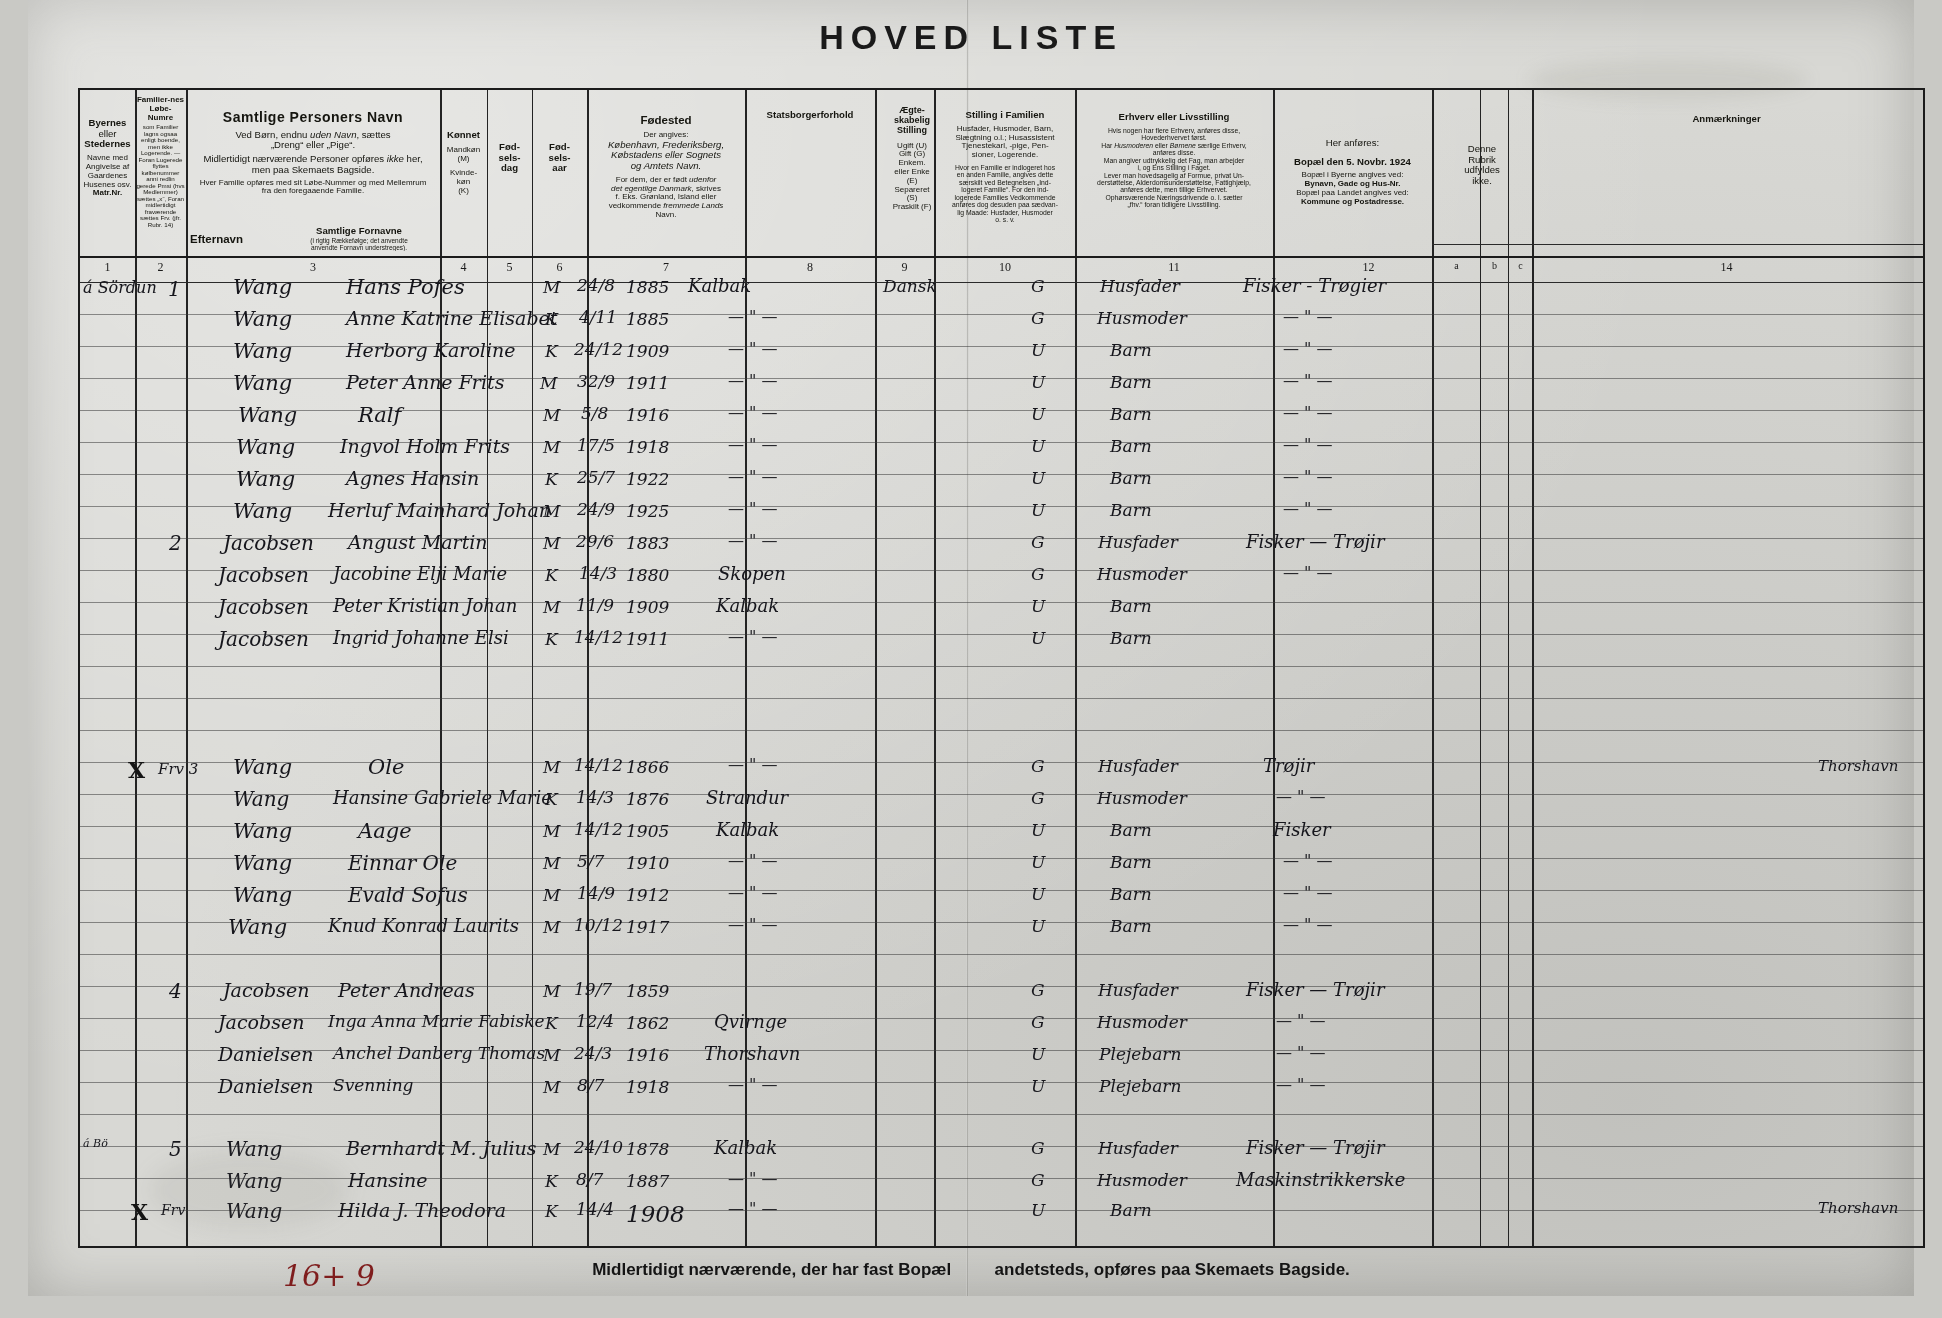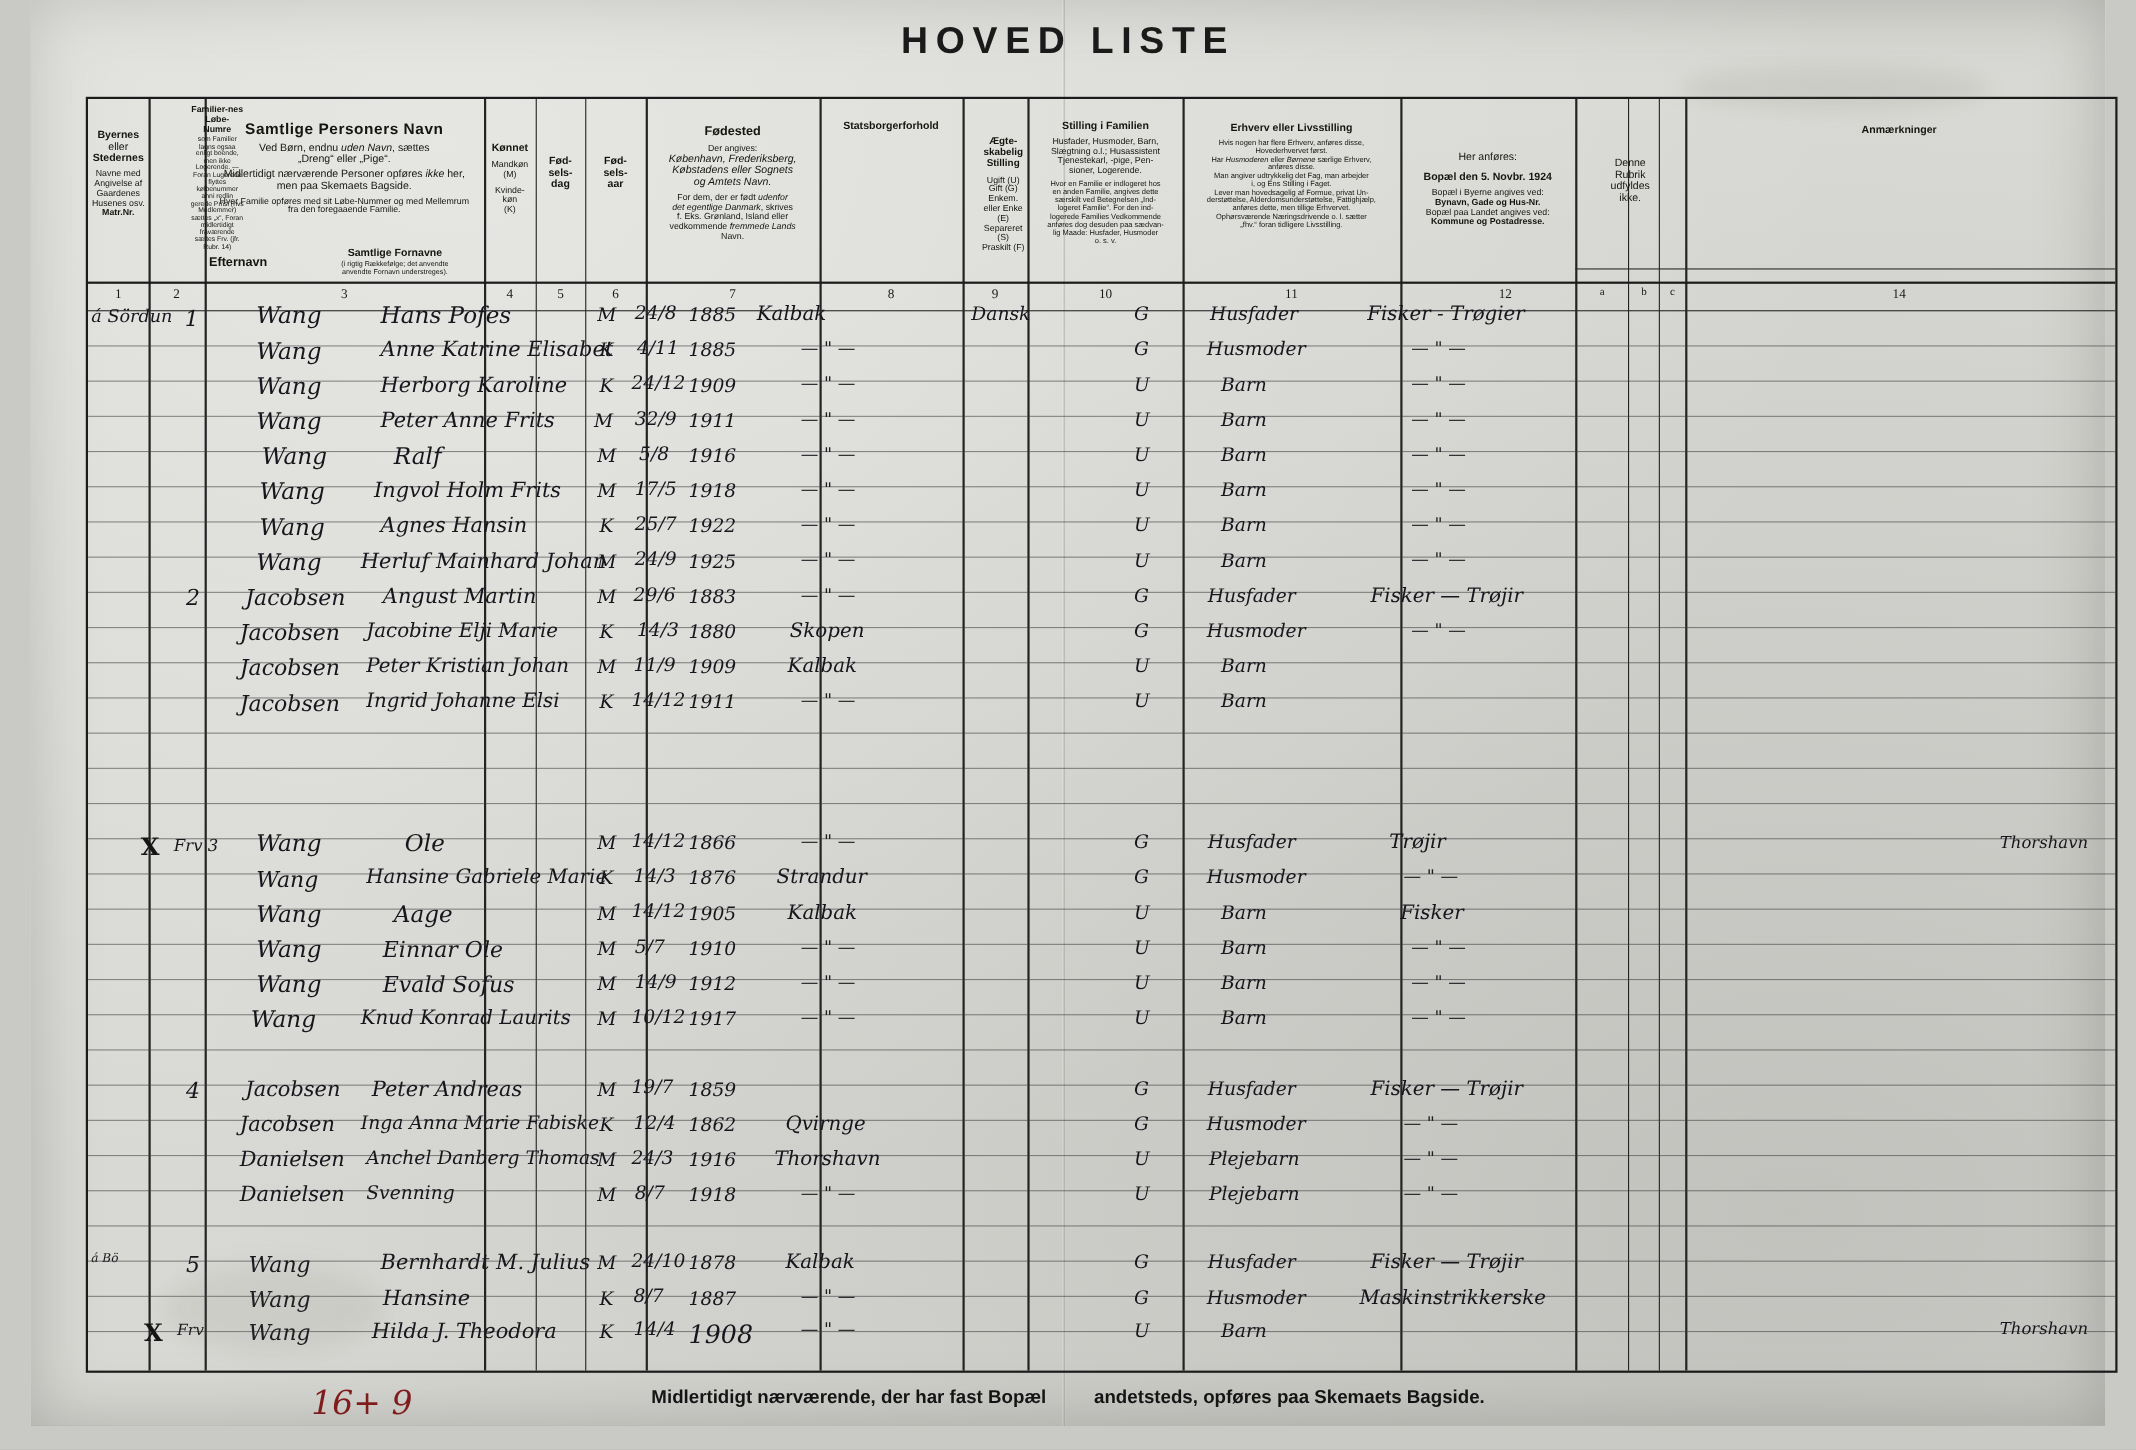--- a/index.html
+++ b/index.html
@@ -130,21 +130,21 @@
 
       <div class="hline thick" style="top:166px;"></div>
       <div class="hline" style="top:192px;"></div>
       <div class="hline" style="top:154px;left:1352px;right:0;"></div>
 
       <div class="hcell" style="left:0px;top:28px;width:55px;">
         <div class="sm"><b>Byernes</b><br>eller<br><b>Stedernes</b></div>
         <div class="xs" style="margin-top:4px;">Navne med<br>Angivelse af<br>Gaardenes<br>Husenes osv.<br><b>Matr.Nr.</b></div>
       </div>
 
-      <div class="hcell" style="left:56px;top:6px;width:49px;margin-left:37px;">
+      <div class="hcell" style="left:56px;top:6px;width:49px;">
         <div class="xs" style="font-size:8px;"><b>Familier-nes<br>Løbe-<br>Numre</b></div>
         <div class="xs" style="font-size:6.2px;line-height:1.05;margin-top:2px;">som Familier lagns ogsaa enligt boende, men ikke Logerende. — Foran Lugerede flyttes kølbenummer anni redlin gerede Pmsi (hvs Medlemmer) sættes „x“, Foran midlertidigt fraværende sættes Frv. (jfr. Rubr. 14)</div>
       </div>
 
       <div class="hcell" style="left:107px;top:14px;width:252px;">
         <div class="big" style="margin-top:6px;">Samtlige Personers Navn</div>
         <div class="sm" style="margin-top:4px;">Ved Børn, endnu <i>uden Navn</i>, sættes<br>„Dreng“ eller „Pige“.</div>
         <div class="sm" style="margin-top:3px;">Midlertidigt nærværende Personer opføres <i>ikke</i> her,<br>men paa Skemaets Bagside.</div>
         <div class="xs" style="margin-top:3px;">Hver Familie opføres med sit Løbe-Nummer og med Mellemrum<br>fra den foregaaende Familie.</div>
       </div>
@@ -173,21 +173,21 @@
         <div class="med"><b>Fødested</b></div>
         <div class="xs" style="margin-top:4px;">Der angives:</div>
         <div class="sm" style="font-style:italic;">København, Frederiksberg,<br>Købstadens eller Sognets<br>og Amtets Navn.</div>
         <div class="xs" style="margin-top:4px;">For dem, der er født <i>udenfor<br>det egentlige Danmark</i>, skrives<br>f. Eks. Grønland, Island eller<br>vedkommende <i>fremmede Lands</i><br>Navn.</div>
       </div>
 
       <div class="hcell" style="left:666px;top:20px;width:128px;">
         <div class="sm"><b>Statsborgerforhold</b></div>
       </div>
 
-      <div class="hcell" style="left:796px;top:34px;width:72px;">
+      <div class="hcell" style="left:796px;top:16px;width:72px;">
         <div class="xs" style="font-size:9px;"><b>Ægte-<br>skabelig<br>Stilling</b></div>
         <div class="xs" style="margin-top:6px;">Ugift (U)<br>Gift (G)<br>Enkem.<br>eller Enke<br>(E)<br>Separeret<br>(S)<br>Praskilt (F)</div>
       </div>
 
       <div class="hcell" style="left:856px;top:20px;width:138px;">
         <div class="sm"><b>Stilling i Familien</b></div>
         <div class="xs" style="margin-top:4px;">Husfader, Husmoder, Barn,<br>Slægtning o.l.; Husassistent<br>Tjenestekarl, -pige, Pen-<br>sioner, Logerende.</div>
         <div class="xs" style="margin-top:4px;font-size:6.8px;">Hvor en Familie er indlogeret hos<br>en anden Familie, angives dette<br>særskilt ved Betegnelsen „Ind-<br>logeret Familie“. For den ind-<br>logerede Families Vedkommende<br>anføres dog desuden paa sædvan-<br>lig Maade: Husfader, Husmoder<br>o. s. v.</div>
       </div>
 

